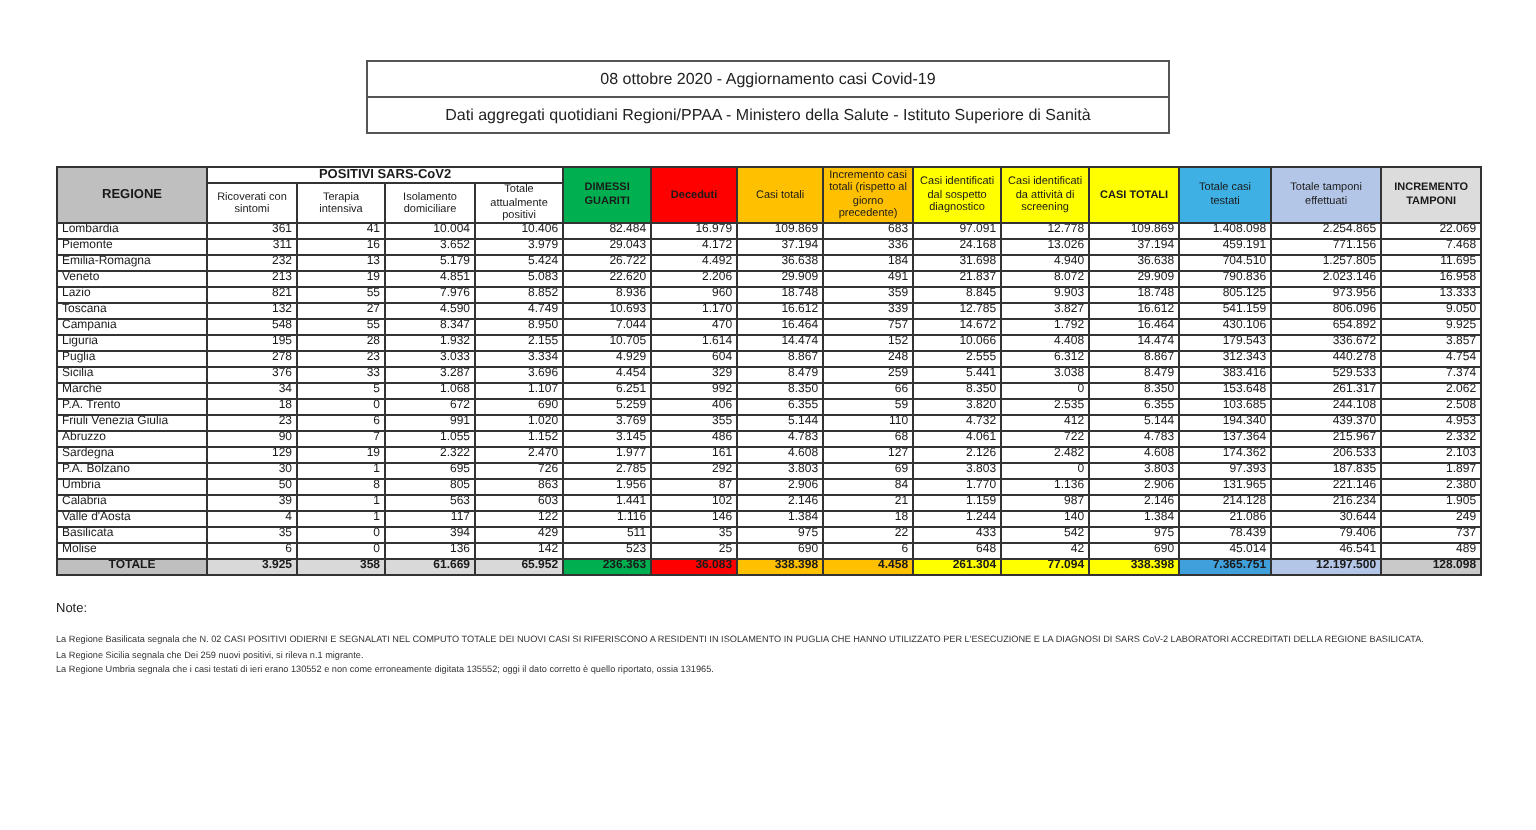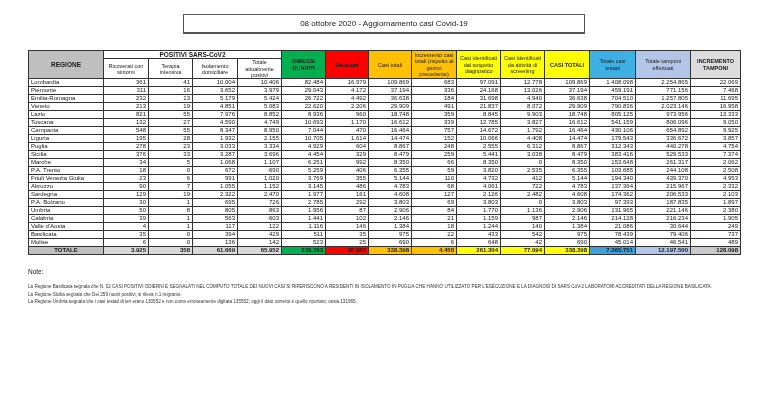--- a/index.html
+++ b/index.html
@@ -3,21 +3,21 @@
 <meta charset="utf-8">
 <style>
   * { box-sizing: border-box; }
   html,body { margin:0; padding:0; }
   body {
     width:768px; height:415px; overflow:hidden; background:#ffffff;
     font-family:"Liberation Sans", sans-serif; color:#1a1a1a;
   }
   
   .title-box {
-    width:402px; margin:14px auto 0; border:1px solid #555;
+    width:402px; margin:30px auto 0; border:1px solid #555;
     text-align:center; font-size:8px; color:#222;
   }
   .title-box .line { padding:4px 6px; }
   .title-box .line:first-child { border-bottom:1px solid #555; }
   
   table.covid {
     border-collapse:collapse; table-layout:fixed;
     margin:16px 0 0 28px; width:712px; font-size:6px;
   }
   table.covid th, table.covid td {
@@ -53,20 +53,21 @@
   
   .notes { margin:13px 0 0 28px; width:712px; }
   .notes .notes-title { font-size:6.5px; margin-bottom:8px; }
   .notes .note-line { font-size:4.6px; color:#333; line-height:1.6; white-space:nowrap; }
 </style>
 </head>
 <body>
 
 <div class="title-box">
   <div class="line">08 ottobre 2020 - Aggiornamento casi Covid-19</div>
+  <div class="line">Dati aggregati quotidiani Regioni/PPAA - Ministero della Salute - Istituto Superiore di Sanità</div>
 </div>
 
 <table class="covid">
   <colgroup>
     <col style="width:75px">
       <col style="width:45px">
       <col style="width:44px">
       <col style="width:45px">
     <col style="width:44px">
       <col style="width:44px">

